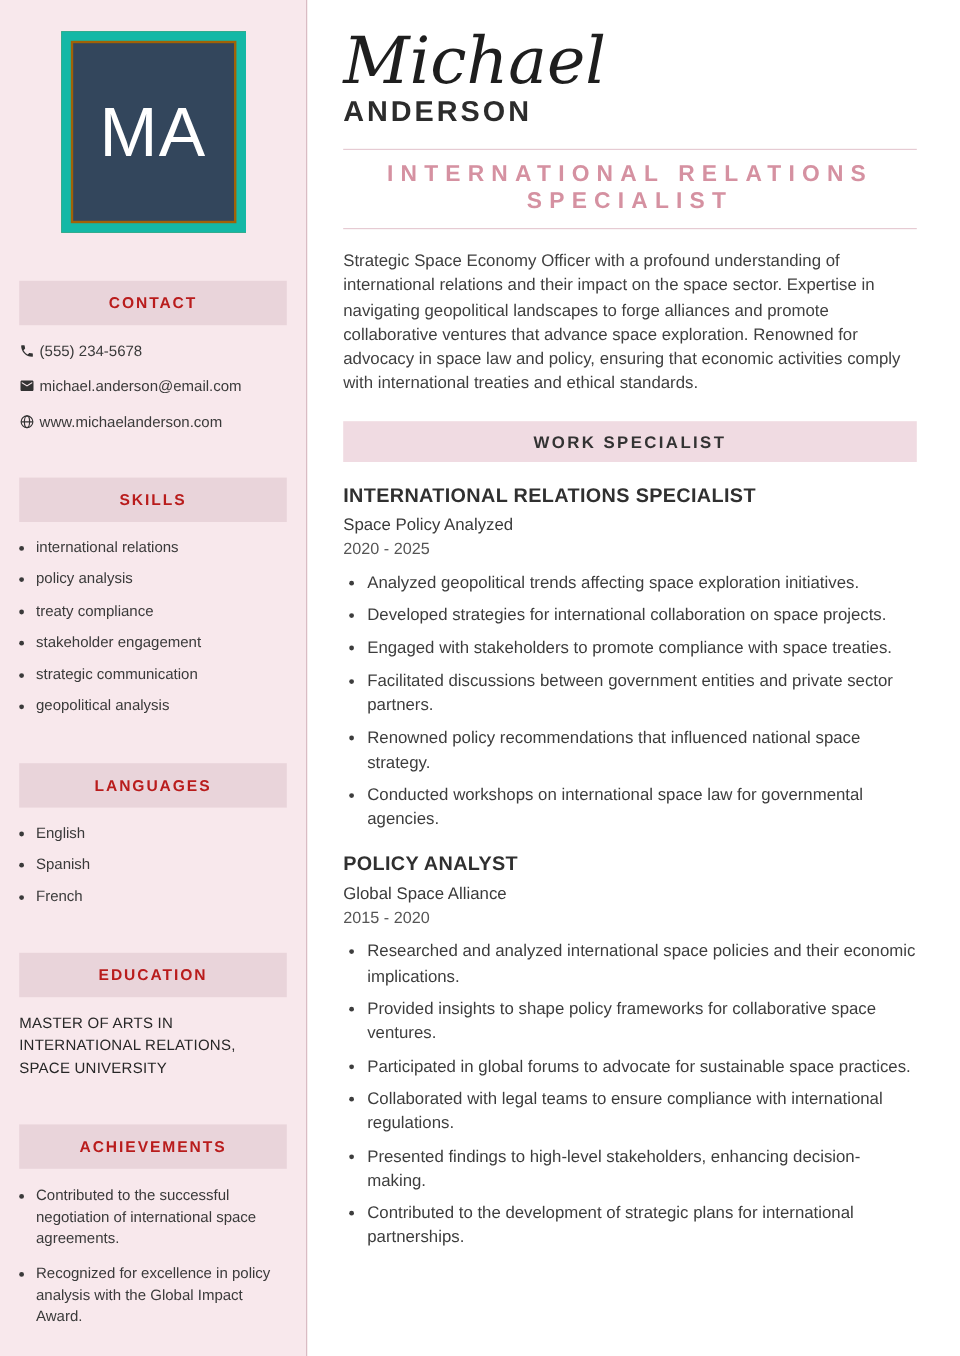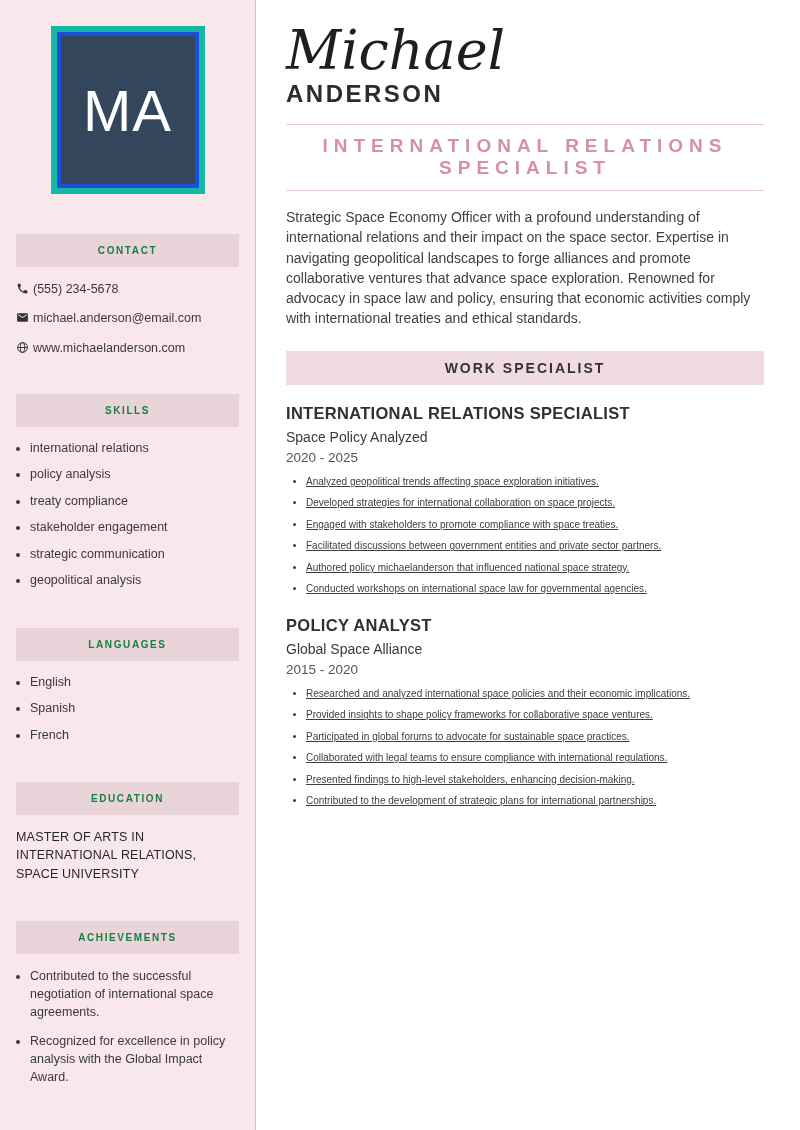--- a/index.html
+++ b/index.html
@@ -20,22 +20,22 @@
     left: 0; top: 0;
     width: 256px;
     height: 1130px;
     background: #f8e8ec;
     border-right: 1px solid #d9bcc4;
   }
   .avatar-frame {
     width: 154px;
     height: 168px;
     margin: 26px auto 0 auto;
-    background: #1d4ed8;
-    border: 6px solid #14b8a6;
+    background: #a16207;
+    border: 8px solid #14b8a6;
     display: flex;
     align-items: center;
     justify-content: center;
   }
   .avatar-box {
     width: 134px;
     height: 148px;
     background: #33465c;
     display: flex;
     align-items: center;
@@ -45,22 +45,22 @@
     color: #ffffff;
     font-size: 58px;
     font-weight: 400;
     letter-spacing: 1px;
   }
   .side-section { margin-top: 38px; }
   .side-section.first { margin-top: 40px; }
   .side-header {
     margin: 0 16px;
     background: #e9d4da;
-    color: #15803d;
-    font-size: 10px;
+    color: #b91c1c;
+    font-size: 13px;
     font-weight: 700;
     letter-spacing: 1.6px;
     text-align: center;
     padding: 11px 4px;
   }
   .contact-list { padding: 14px 14px 0 16px; }
   .contact-row {
     display: flex;
     align-items: flex-start;
     gap: 3px;
@@ -161,25 +161,24 @@
     margin-top: 5px;
     font-size: 13.5px;
     color: #555555;
   }
   ul.job-bullets {
     margin-top: 10px;
     padding-left: 20px;
     list-style: disc outside;
   }
   ul.job-bullets li {
-    font-size: 10px;
+    font-size: 14px;
     color: #3d3d3d;
     line-height: 1.45;
     margin-bottom: 7px;
-    text-decoration: underline;
   }
 </style>
 </head>
 <body>
 
 <div class="page">
 
   <aside class="sidebar">
 
     <div class="avatar-frame">
@@ -271,21 +270,21 @@
 
     <section class="job">
       <h3 class="role">INTERNATIONAL RELATIONS SPECIALIST</h3>
       <div class="company">Space Policy Analyzed</div>
       <div class="dates">2020 - 2025</div>
       <ul class="job-bullets">
           <li>Analyzed geopolitical trends affecting space exploration initiatives.</li>
           <li>Developed strategies for international collaboration on space projects.</li>
           <li>Engaged with stakeholders to promote compliance with space treaties.</li>
           <li>Facilitated discussions between government entities and private sector partners.</li>
-          <li>Authored policy michaelanderson that influenced national space strategy.</li>
+          <li>Renowned policy recommendations that influenced national space strategy.</li>
           <li>Conducted workshops on international space law for governmental agencies.</li>
         </ul>
     </section>
 
     <section class="job">
       <h3 class="role">POLICY ANALYST</h3>
       <div class="company">Global Space Alliance</div>
       <div class="dates">2015 - 2020</div>
       <ul class="job-bullets">
           <li>Researched and analyzed international space policies and their economic implications.</li>

